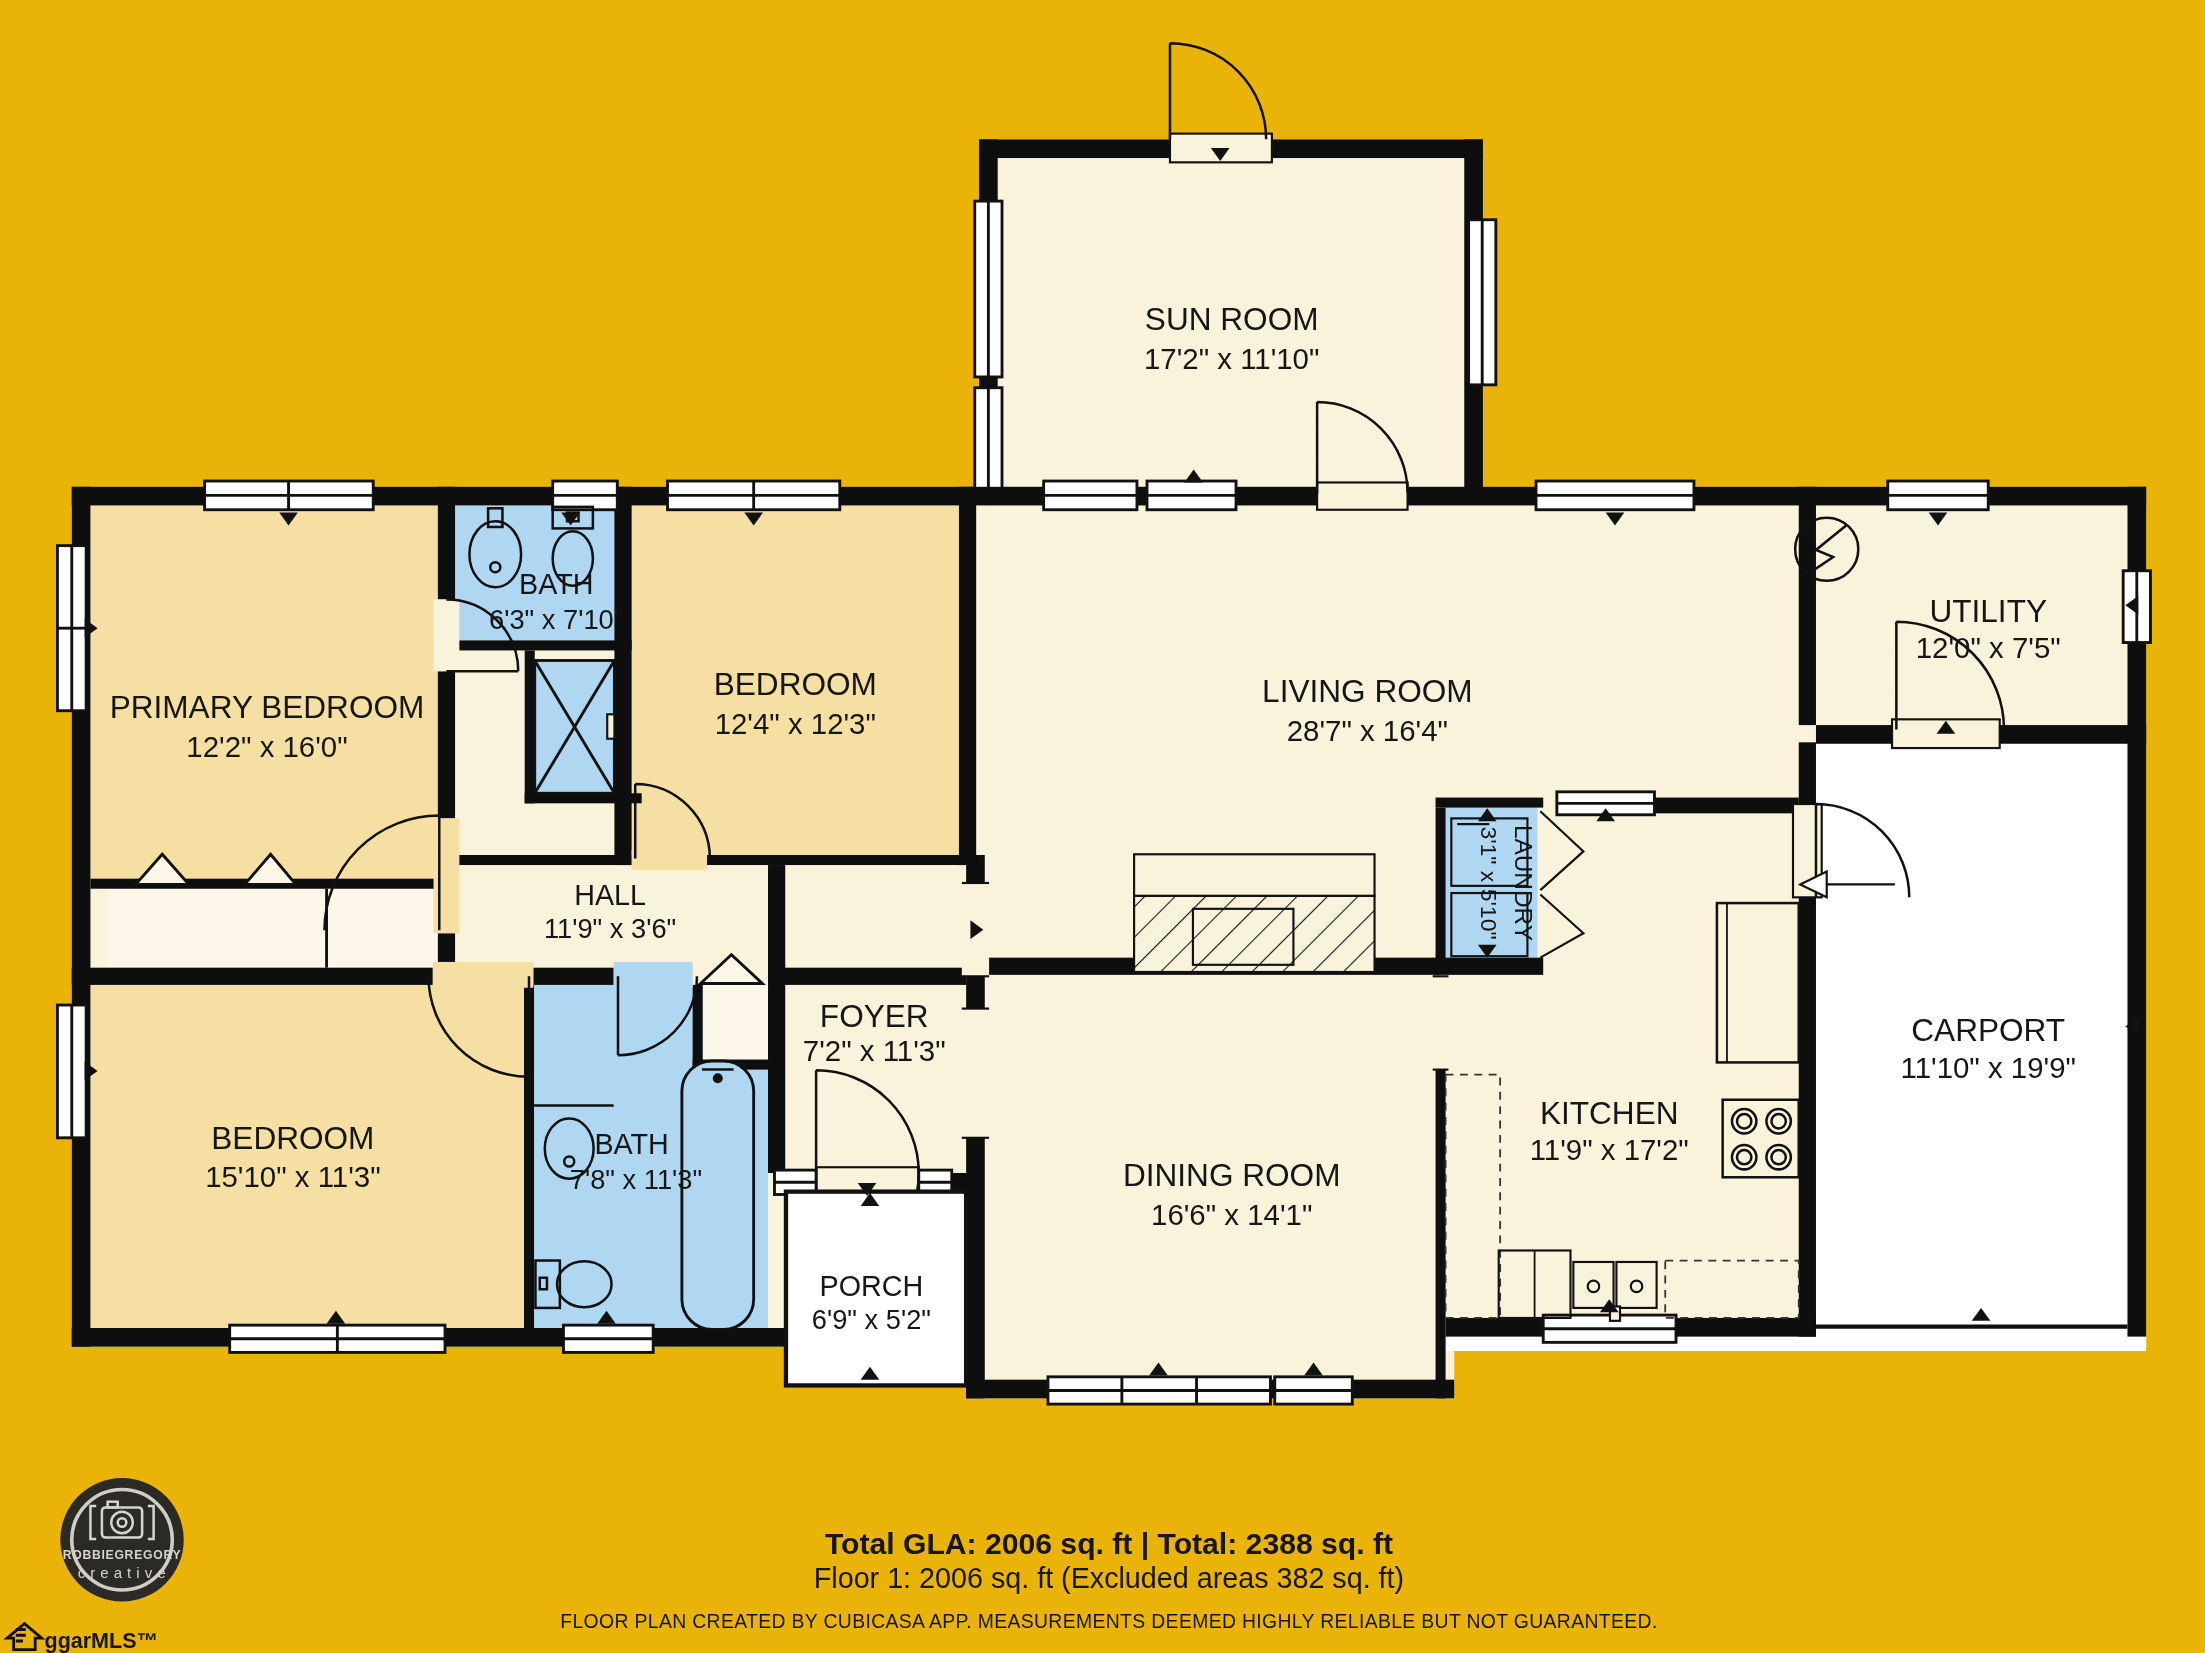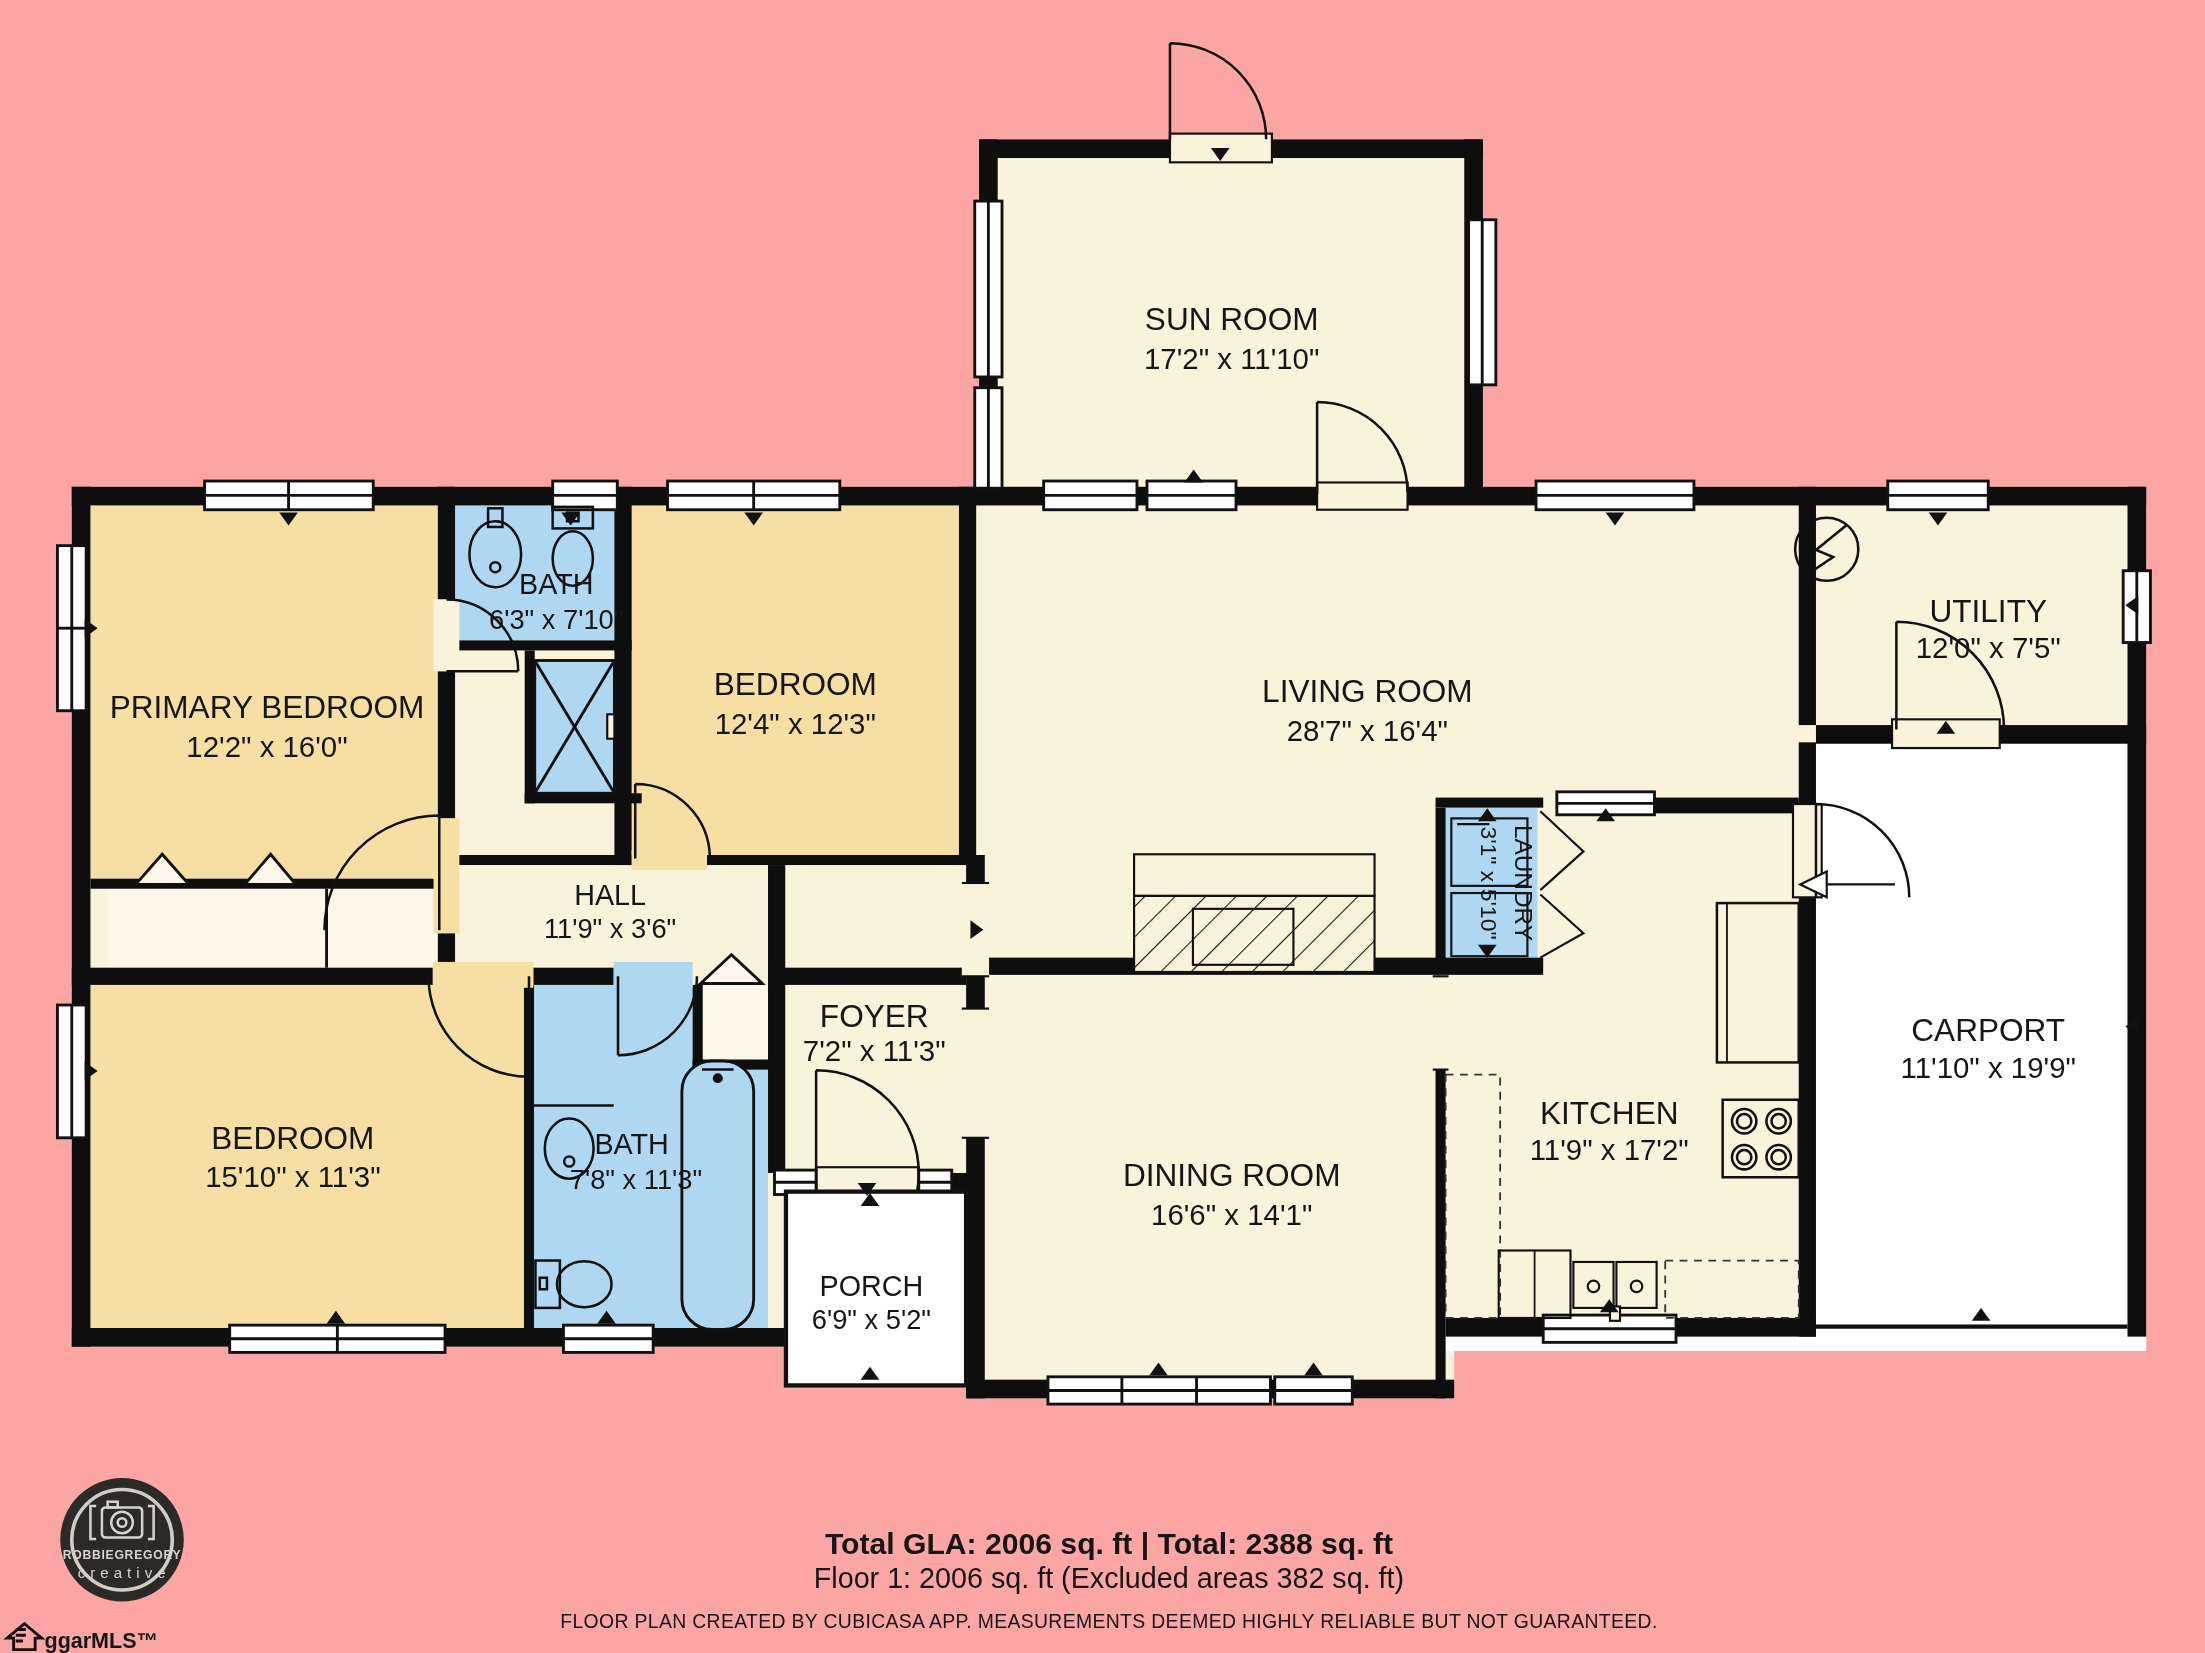--- a/index.html
+++ b/index.html
@@ -1,16 +1,16 @@
 <!DOCTYPE html>
 <html style="font-size:11.5px"><head>
 <meta charset="utf-8">
 <style>
   html,body{margin:0;padding:0;background:#ffffff;}
-  #stage{position:relative;width:2205px;height:1654px;background:#fca5a5;overflow:hidden;}
+  #stage{position:relative;width:2205px;height:1654px;background:#eab308;overflow:hidden;}
   svg{display:block;font-family:"Liberation Sans", sans-serif;}
   text{fill:#161616;}
   .room-name{font-size:44px;}
   .room-dims{font-size:41px;}
   .room-name-sm{font-size:40px;}
   .room-dims-sm{font-size:38px;}
   .laundry-name{font-size:34px;}
   .laundry-dims{font-size:32px;}
   .footer-bold{font-size:42px;font-weight:bold;}
   .footer-reg{font-size:40px;}

